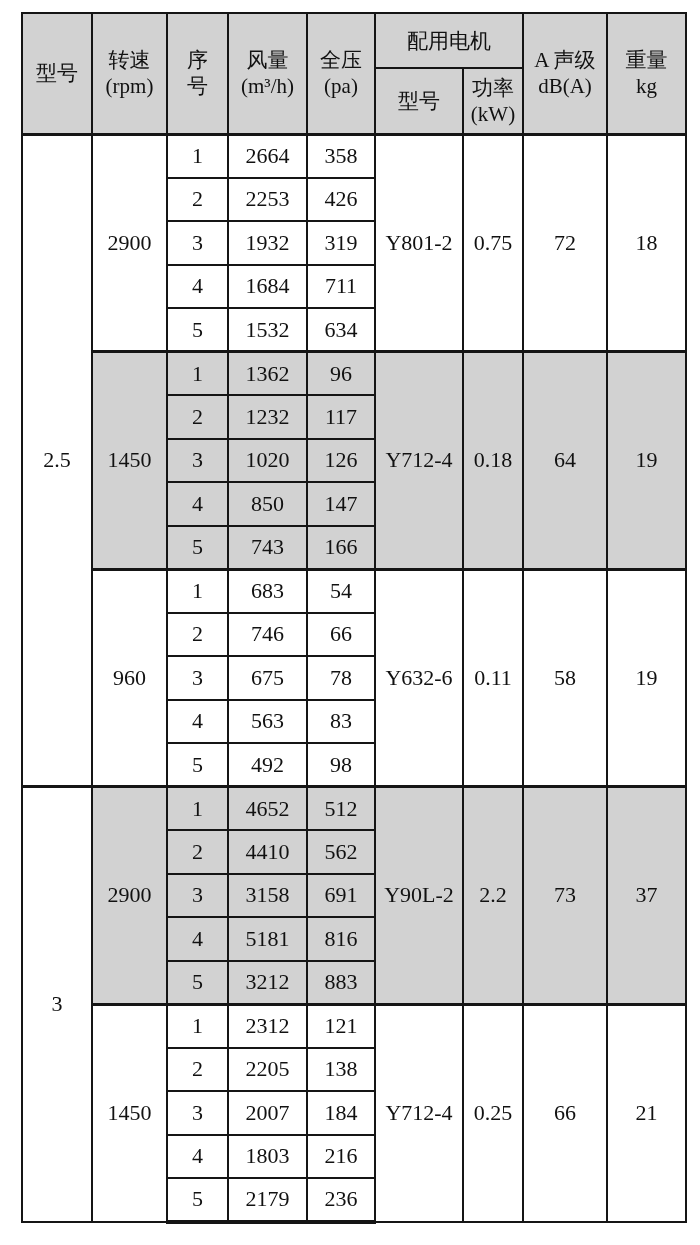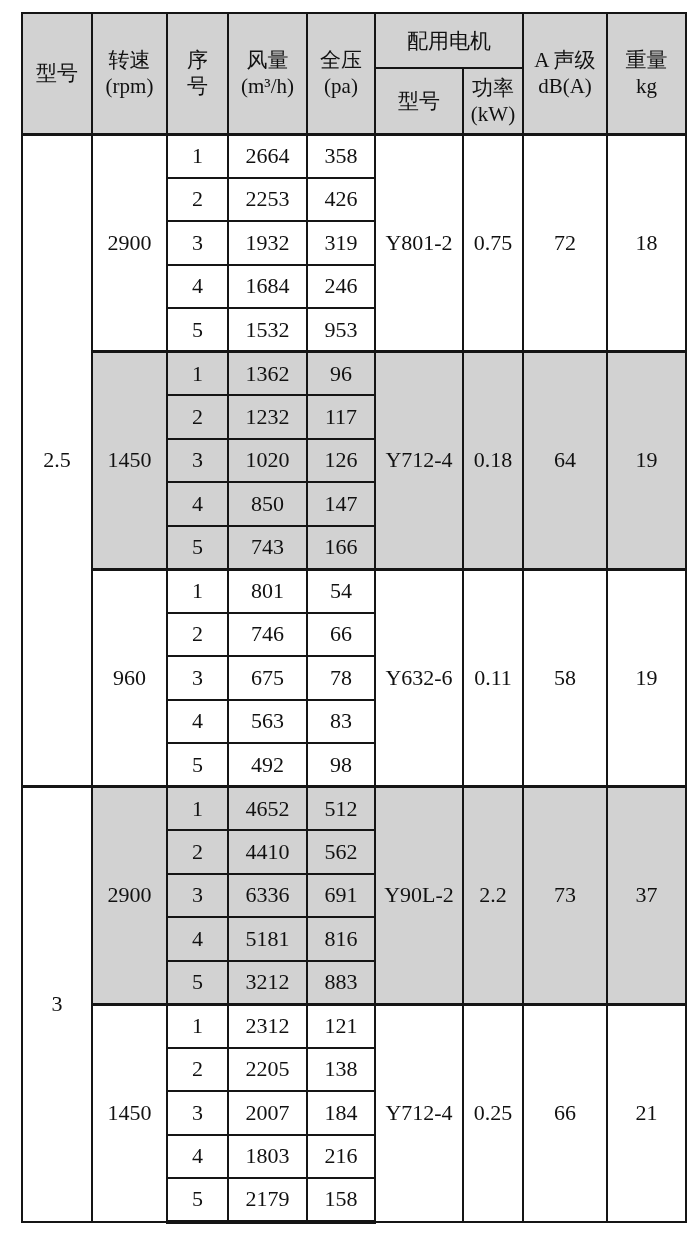--- a/index.html
+++ b/index.html
@@ -124,26 +124,26 @@
         <td>426</td>
       </tr>
       <tr>
         <td>3</td>
         <td>1932</td>
         <td>319</td>
       </tr>
       <tr>
         <td>4</td>
         <td>1684</td>
-        <td>246</td>
+        <td>711</td>
       </tr>
       <tr>
         <td>5</td>
         <td>1532</td>
-        <td>953</td>
+        <td>634</td>
       </tr>
       <tr class="shaded section-start">
         <td rowspan="5">1450</td>
         <td>1</td>
         <td>1362</td>
         <td>96</td>
         <td rowspan="5">Y712-4</td>
         <td rowspan="5">0.18</td>
         <td rowspan="5">64</td>
         <td rowspan="5">19</td>
@@ -164,21 +164,21 @@
         <td>147</td>
       </tr>
       <tr class="shaded">
         <td>5</td>
         <td>743</td>
         <td>166</td>
       </tr>
       <tr class="section-start">
         <td rowspan="5">960</td>
         <td>1</td>
-        <td>801</td>
+        <td>683</td>
         <td>54</td>
         <td rowspan="5">Y632-6</td>
         <td rowspan="5">0.11</td>
         <td rowspan="5">58</td>
         <td rowspan="5">19</td>
       </tr>
       <tr>
         <td>2</td>
         <td>746</td>
         <td>66</td>
@@ -209,21 +209,21 @@
         <td rowspan="5">73</td>
         <td rowspan="5">37</td>
       </tr>
       <tr class="shaded">
         <td>2</td>
         <td>4410</td>
         <td>562</td>
       </tr>
       <tr class="shaded">
         <td>3</td>
-        <td>6336</td>
+        <td>3158</td>
         <td>691</td>
       </tr>
       <tr class="shaded">
         <td>4</td>
         <td>5181</td>
         <td>816</td>
       </tr>
       <tr class="shaded">
         <td>5</td>
         <td>3212</td>
@@ -250,16 +250,16 @@
         <td>184</td>
       </tr>
       <tr>
         <td>4</td>
         <td>1803</td>
         <td>216</td>
       </tr>
       <tr>
         <td>5</td>
         <td>2179</td>
-        <td>158</td>
+        <td>236</td>
       </tr>
     </tbody>
 </table>
 
 </body></html>

